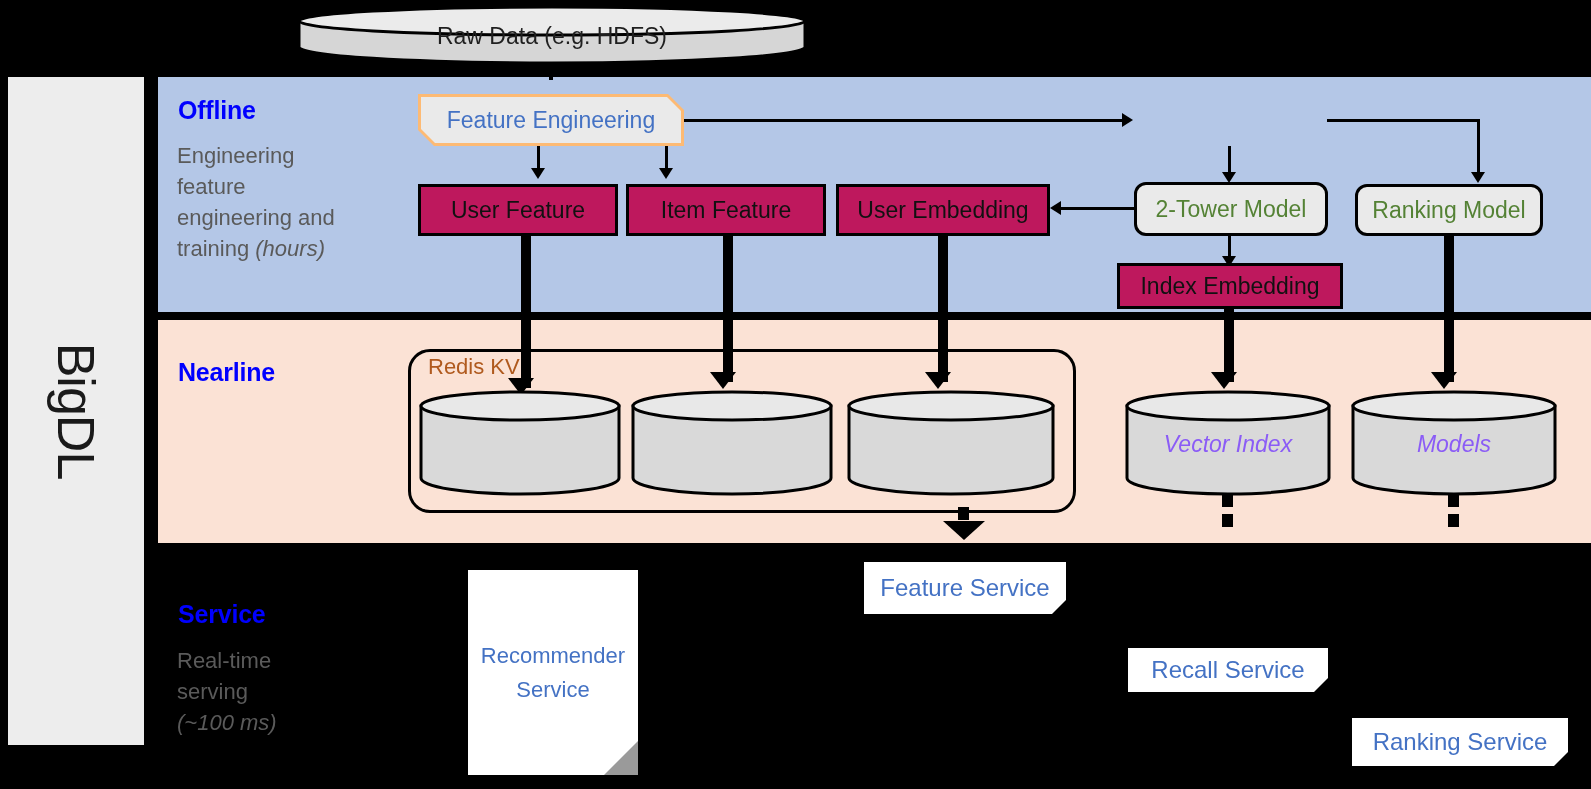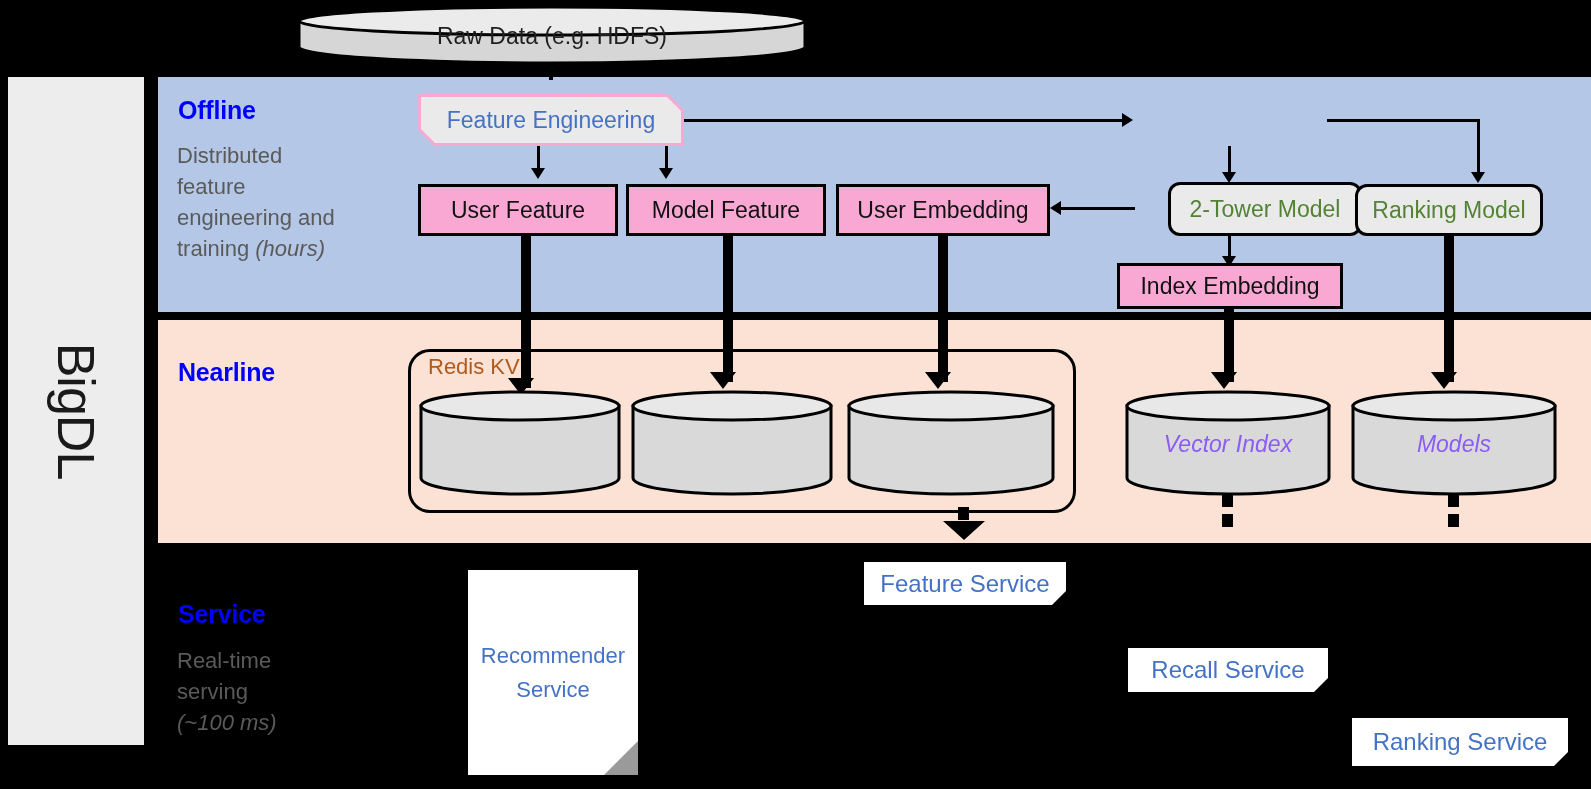--- a/index.html
+++ b/index.html
@@ -20,30 +20,30 @@
     font-family:"Liberation Sans", sans-serif;
   }
 
   
   .stage-title{position:absolute;color:#0000ff;font-size:25px;font-weight:bold;letter-spacing:-.2px;}
   .stage-desc{position:absolute;color:#5a5a5a;font-size:22px;line-height:31px;width:215px;}
   .stage-desc i{font-style:italic;}
 
   
   .box{position:absolute;box-sizing:border-box;display:flex;align-items:center;justify-content:center;text-align:center;}
-  .gray-box{background:#f9a8d4;border:3px solid #000;color:#111;font-size:23px;}
+  .gray-box{background:#be185d;border:3px solid #000;color:#111;font-size:23px;}
   .proc-box{background:#eaeaea;border:3px solid #000;font-size:23px;}
   .rounded{border-radius:12px;}
   .blue-txt{color:#4472c4;}
   .green-txt{color:#548235;}
 
   
   #feature-engineering{
     clip-path:polygon(0 0, calc(100% - 16px) 0, 100% 16px, 100% 100%, 16px 100%, 0 calc(100% - 16px));
-    background:#f9a8d4;padding:15px;border:none;
+    background:#fdba74;padding:15px;border:none;
   }
   #feature-engineering .inner{
     position:absolute;left:3px;top:3px;right:3px;bottom:3px;background:#eaeaea;
     clip-path:polygon(0 0, calc(100% - 14px) 0, 100% 14px, 100% 100%, 14px 100%, 0 calc(100% - 14px));
     display:flex;align-items:center;justify-content:center;
   }
   
   #dnn-training{background:#000;border:none;}
   #dnn-training .inner{
     position:absolute;left:3px;top:3px;right:3px;bottom:3px;background:#eaeaea;
@@ -93,21 +93,21 @@
 
   <div class="band" id="band-offline"></div>
   <div class="band" id="band-nearline"></div>
 
   <div id="bigdl-rail">
     <div id="bigdl-label">BigDL</div>
   </div>
 
   <div class="stage-title" style="left:178px;top:96px;">Offline</div>
   <div class="stage-desc" style="left:177px;top:140px;">
-    <span>Distributed</span><br>
+    <span>Engineering</span><br>
     <span>feature</span><br>
     <span>engineering and</span><br>
     <span>training </span><i>(hours)</i>
   </div>
 
   <div class="stage-title" style="left:178px;top:358px;">Nearline</div>
 
   <div class="stage-title" style="left:178px;top:600px;">Service</div>
   <div class="stage-desc" style="left:177px;top:645px;">
     <span>Real-time</span><br>
@@ -138,34 +138,34 @@
 
   <div class="thin-line" style="left:537px;top:146px;width:3px;height:26px;"></div>
   <div class="arrow-down" style="left:531px;top:168px;"></div>
   <div class="thin-line" style="left:665px;top:146px;width:3px;height:26px;"></div>
   <div class="arrow-down" style="left:659px;top:168px;"></div>
 
   <div class="box gray-box" style="left:418px;top:184px;width:200px;height:52px;">
     <span>User Feature</span>
   </div>
   <div class="box gray-box" style="left:626px;top:184px;width:200px;height:52px;">
-    <span>Model Feature</span>
+    <span>Item Feature</span>
   </div>
   <div class="box gray-box" style="left:836px;top:184px;width:214px;height:52px;">
     <span>User Embedding</span>
   </div>
 
   <div class="thin-line" style="left:1228px;top:146px;width:3px;height:32px;"></div>
   <div class="arrow-down" style="left:1222px;top:172px;"></div>
 
   <div class="thin-line" style="left:1327px;top:119px;width:153px;height:3px;"></div>
   <div class="thin-line" style="left:1477px;top:119px;width:3px;height:59px;"></div>
   <div class="arrow-down" style="left:1471px;top:172px;"></div>
 
-  <div class="box proc-box rounded" style="left:1168px;top:182px;width:194px;height:54px;">
+  <div class="box proc-box rounded" style="left:1134px;top:182px;width:194px;height:54px;">
     <span class="green-txt">2-Tower Model</span>
   </div>
 
   <div class="thin-line" style="left:1060px;top:207px;width:75px;height:3px;"></div>
   <div class="arrow-left" style="left:1050px;top:201px;"></div>
 
   <div class="box proc-box rounded" style="left:1355px;top:184px;width:188px;height:52px;">
     <span class="green-txt">Ranking Model</span>
   </div>
 
@@ -244,21 +244,21 @@
   <div class="dash-seg" style="left:1448px;top:514px;"></div>
 
   <div class="doc" id="recommender-service" style="left:468px;top:570px;width:170px;height:205px;">
     <div style="padding:0 8px;">
       <span>Recommender</span><br>
       <span>Service</span>
     </div>
     <div class="fold"></div>
   </div>
 
-  <div class="doc" style="left:864px;top:562px;width:202px;height:43px;">
+  <div class="doc" style="left:864px;top:562px;width:202px;height:52px;">
     <span>Feature Service</span>
     <div class="fold"></div>
   </div>
 
   <div class="doc" style="left:1352px;top:718px;width:216px;height:48px;">
     <span>Ranking Service</span>
     <div class="fold"></div>
   </div>
 
   <div class="doc" style="left:1128px;top:648px;width:200px;height:44px;">

